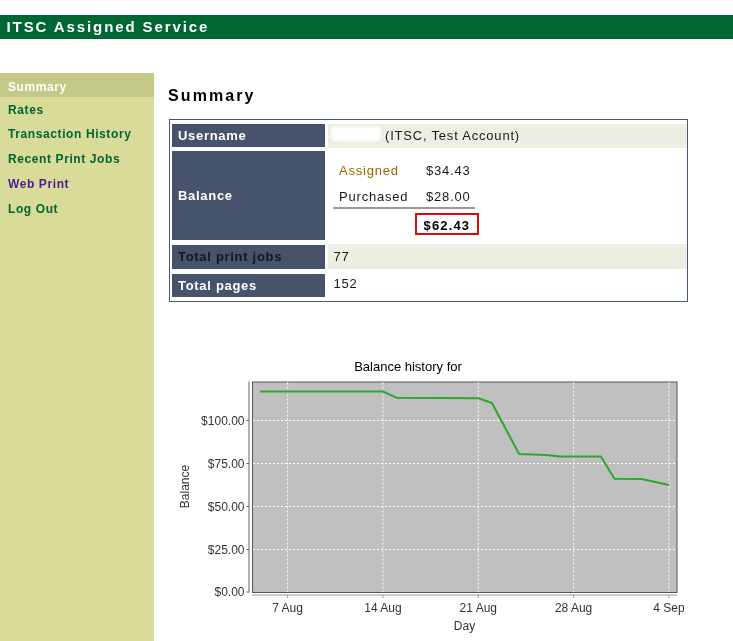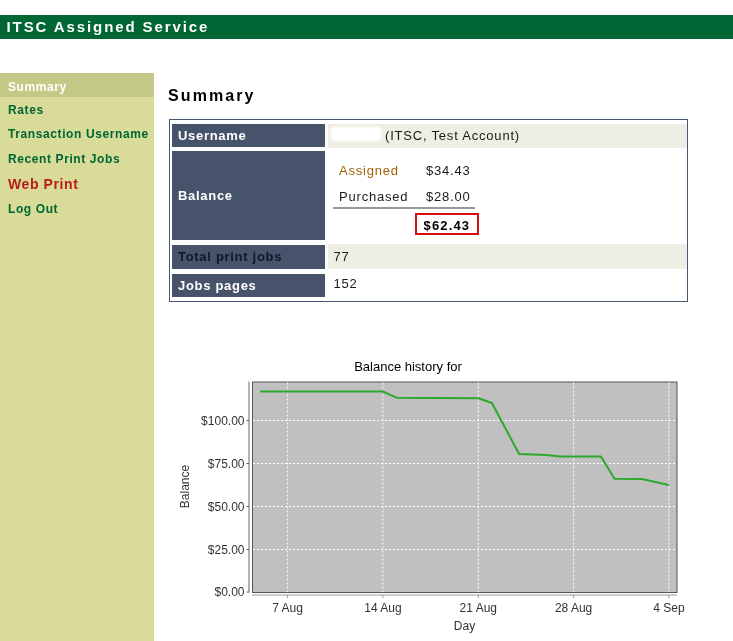--- a/index.html
+++ b/index.html
@@ -11,37 +11,37 @@
 <body>
 <div id="page">
 
   <div class="abs" style="left:0;top:15px;width:733px;height:24px;background:#006633;"></div>
   <div class="abs" style="left:6.5px;top:19px;height:16px;line-height:16px;color:#ffffff;font-weight:bold;font-size:15px;letter-spacing:1.9px;">ITSC Assigned Service</div>
 
   <div class="abs" style="left:0;top:73px;width:154px;height:568px;background:#d9db98;"></div>
   <div class="abs" style="left:0;top:73px;width:154px;height:23.5px;background:#c5c987;"></div>
   <div class="abs" style="left:8px;top:75.7px;width:146px;height:23.5px;line-height:23.5px;color:#ffffff;font-weight:bold;font-size:12px;letter-spacing:0.6px;">Summary</div>
   <div class="abs" style="left:8px;top:97.7px;width:146px;height:24.7px;line-height:24.7px;color:#006633;font-weight:bold;font-size:12px;letter-spacing:0.6px;">Rates</div>
-  <div class="abs" style="left:8px;top:122.4px;width:146px;height:24.7px;line-height:24.7px;color:#006633;font-weight:bold;font-size:12px;letter-spacing:0.6px;">Transaction Username</div>
+  <div class="abs" style="left:8px;top:122.4px;width:146px;height:24.7px;line-height:24.7px;color:#006633;font-weight:bold;font-size:12px;letter-spacing:0.6px;">Transaction History</div>
   <div class="abs" style="left:8px;top:147.1px;width:146px;height:24.7px;line-height:24.7px;color:#006633;font-weight:bold;font-size:12px;letter-spacing:0.6px;">Recent Print Jobs</div>
-  <div class="abs" style="left:8px;top:171.8px;width:146px;height:24.7px;line-height:24.7px;color:#b91c1c;font-weight:bold;font-size:14px;letter-spacing:0.6px;">Web Print</div>
+  <div class="abs" style="left:8px;top:171.8px;width:146px;height:24.7px;line-height:24.7px;color:#4c1d95;font-weight:bold;font-size:12px;letter-spacing:0.6px;">Web Print</div>
   <div class="abs" style="left:8px;top:196.5px;width:146px;height:24.7px;line-height:24.7px;color:#006633;font-weight:bold;font-size:12px;letter-spacing:0.6px;">Log Out</div>
 
   <div class="abs" style="left:168px;top:87px;color:#000000;font-weight:bold;font-size:16px;letter-spacing:2.1px;">Summary</div>
 
   <div class="abs" style="left:169px;top:119px;width:517px;height:180.5px;border:1px solid #4a5878;background:#ffffff;"></div>
 
   <div class="abs" style="left:171.5px;top:124.3px;width:153px;height:23px;background:#47536b;"></div>
   <div class="abs" style="left:171.5px;top:151px;width:153px;height:89px;background:#47536b;"></div>
   <div class="abs" style="left:171.5px;top:245.1px;width:153px;height:23.5px;background:#47536b;"></div>
   <div class="abs" style="left:171.5px;top:273.8px;width:153px;height:23.4px;background:#47536b;"></div>
   <div class="abs" style="left:178px;top:124.3px;height:26px;line-height:23px;color:#ffffff;font-weight:bold;font-size:13px;letter-spacing:0.7px;">Username</div>
   <div class="abs" style="left:178px;top:151px;height:89px;line-height:89px;color:#ffffff;font-weight:bold;font-size:13px;letter-spacing:0.7px;">Balance</div>
   <div class="abs" style="left:178px;top:245.1px;height:23.5px;line-height:23.5px;color:#0f172a;font-weight:bold;font-size:13px;letter-spacing:0.7px;">Total print jobs</div>
-  <div class="abs" style="left:178px;top:273.8px;height:23.4px;line-height:23.4px;color:#ffffff;font-weight:bold;font-size:13px;letter-spacing:0.7px;">Jobs pages</div>
+  <div class="abs" style="left:178px;top:273.8px;height:23.4px;line-height:23.4px;color:#ffffff;font-weight:bold;font-size:13px;letter-spacing:0.7px;">Total pages</div>
 
   <div class="abs" style="left:327.5px;top:124.3px;width:359px;height:23.4px;background:#efeee4;"></div>
   <div class="abs" style="left:327.5px;top:244.3px;width:359px;height:25.1px;background:#efeee4;"></div>
 
   <div class="abs" style="left:330.5px;top:127px;width:50px;height:14px;background:#ffffff;border-radius:4px;filter:blur(1.3px);"></div>
   <div class="abs" style="left:385px;top:124.3px;height:23.4px;line-height:23.4px;color:#1a1a1a;font-size:13px;letter-spacing:0.8px;">(ITSC, Test Account)</div>
 
   <div class="abs" style="left:339px;top:163px;height:16px;line-height:16px;color:#a16207;font-size:13px;letter-spacing:0.8px;">Assigned</div>
   <div class="abs" style="left:426px;top:163px;height:16px;line-height:16px;color:#1a1a1a;font-size:13px;letter-spacing:0.8px;">$34.43</div>
   <div class="abs" style="left:339px;top:188.5px;height:16px;line-height:16px;color:#1a1a1a;font-size:13px;letter-spacing:0.8px;">Purchased</div>

